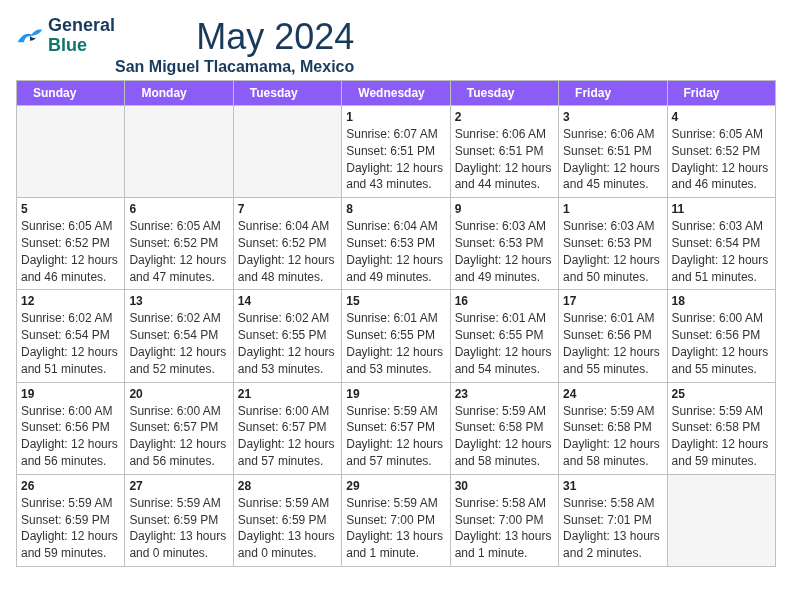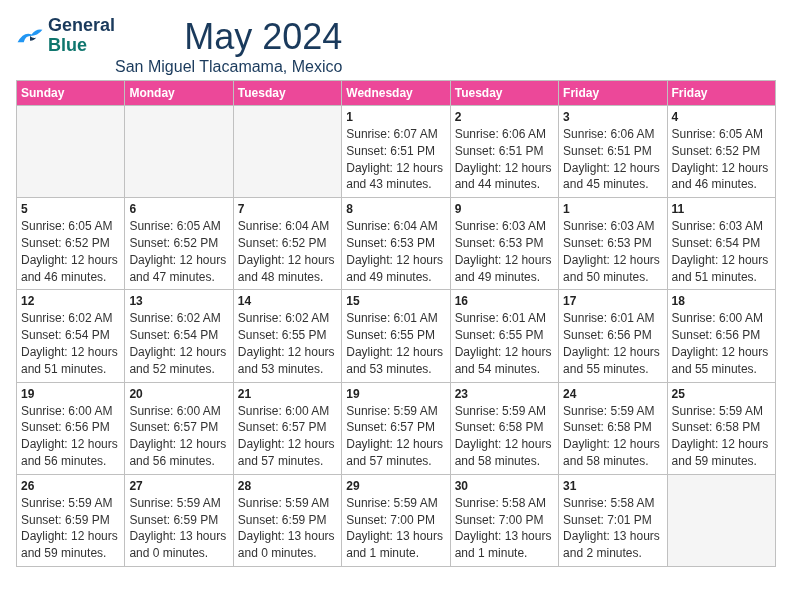--- a/index.html
+++ b/index.html
@@ -38,32 +38,33 @@
       text-align: right;
     }
     .month-title {
       font-size: 36px;
       font-weight: normal;
       color: #1a3a5c;
     }
     .subtitle {
       font-size: 16px;
       color: #1a3a5c;
+      font-weight: bold;
     }
     table {
       width: 100%;
       border-collapse: collapse;
       table-layout: fixed;
     }
     th {
-      background-color: #ec4899;
+      background-color: #8b5cf6;
       color: #fff;
       font-size: 12px;
       font-weight: bold;
-      padding: 5px 4px;
+      padding: 5px 16px;
       text-align: left;
       border: 1px solid #c0c0c0;
     }
     td {
       border: 1px solid #c0c0c0;
       vertical-align: top;
       padding: 4px 4px 4px 4px;
       font-size: 10.5px;
       color: #222;
       background: #fff;

